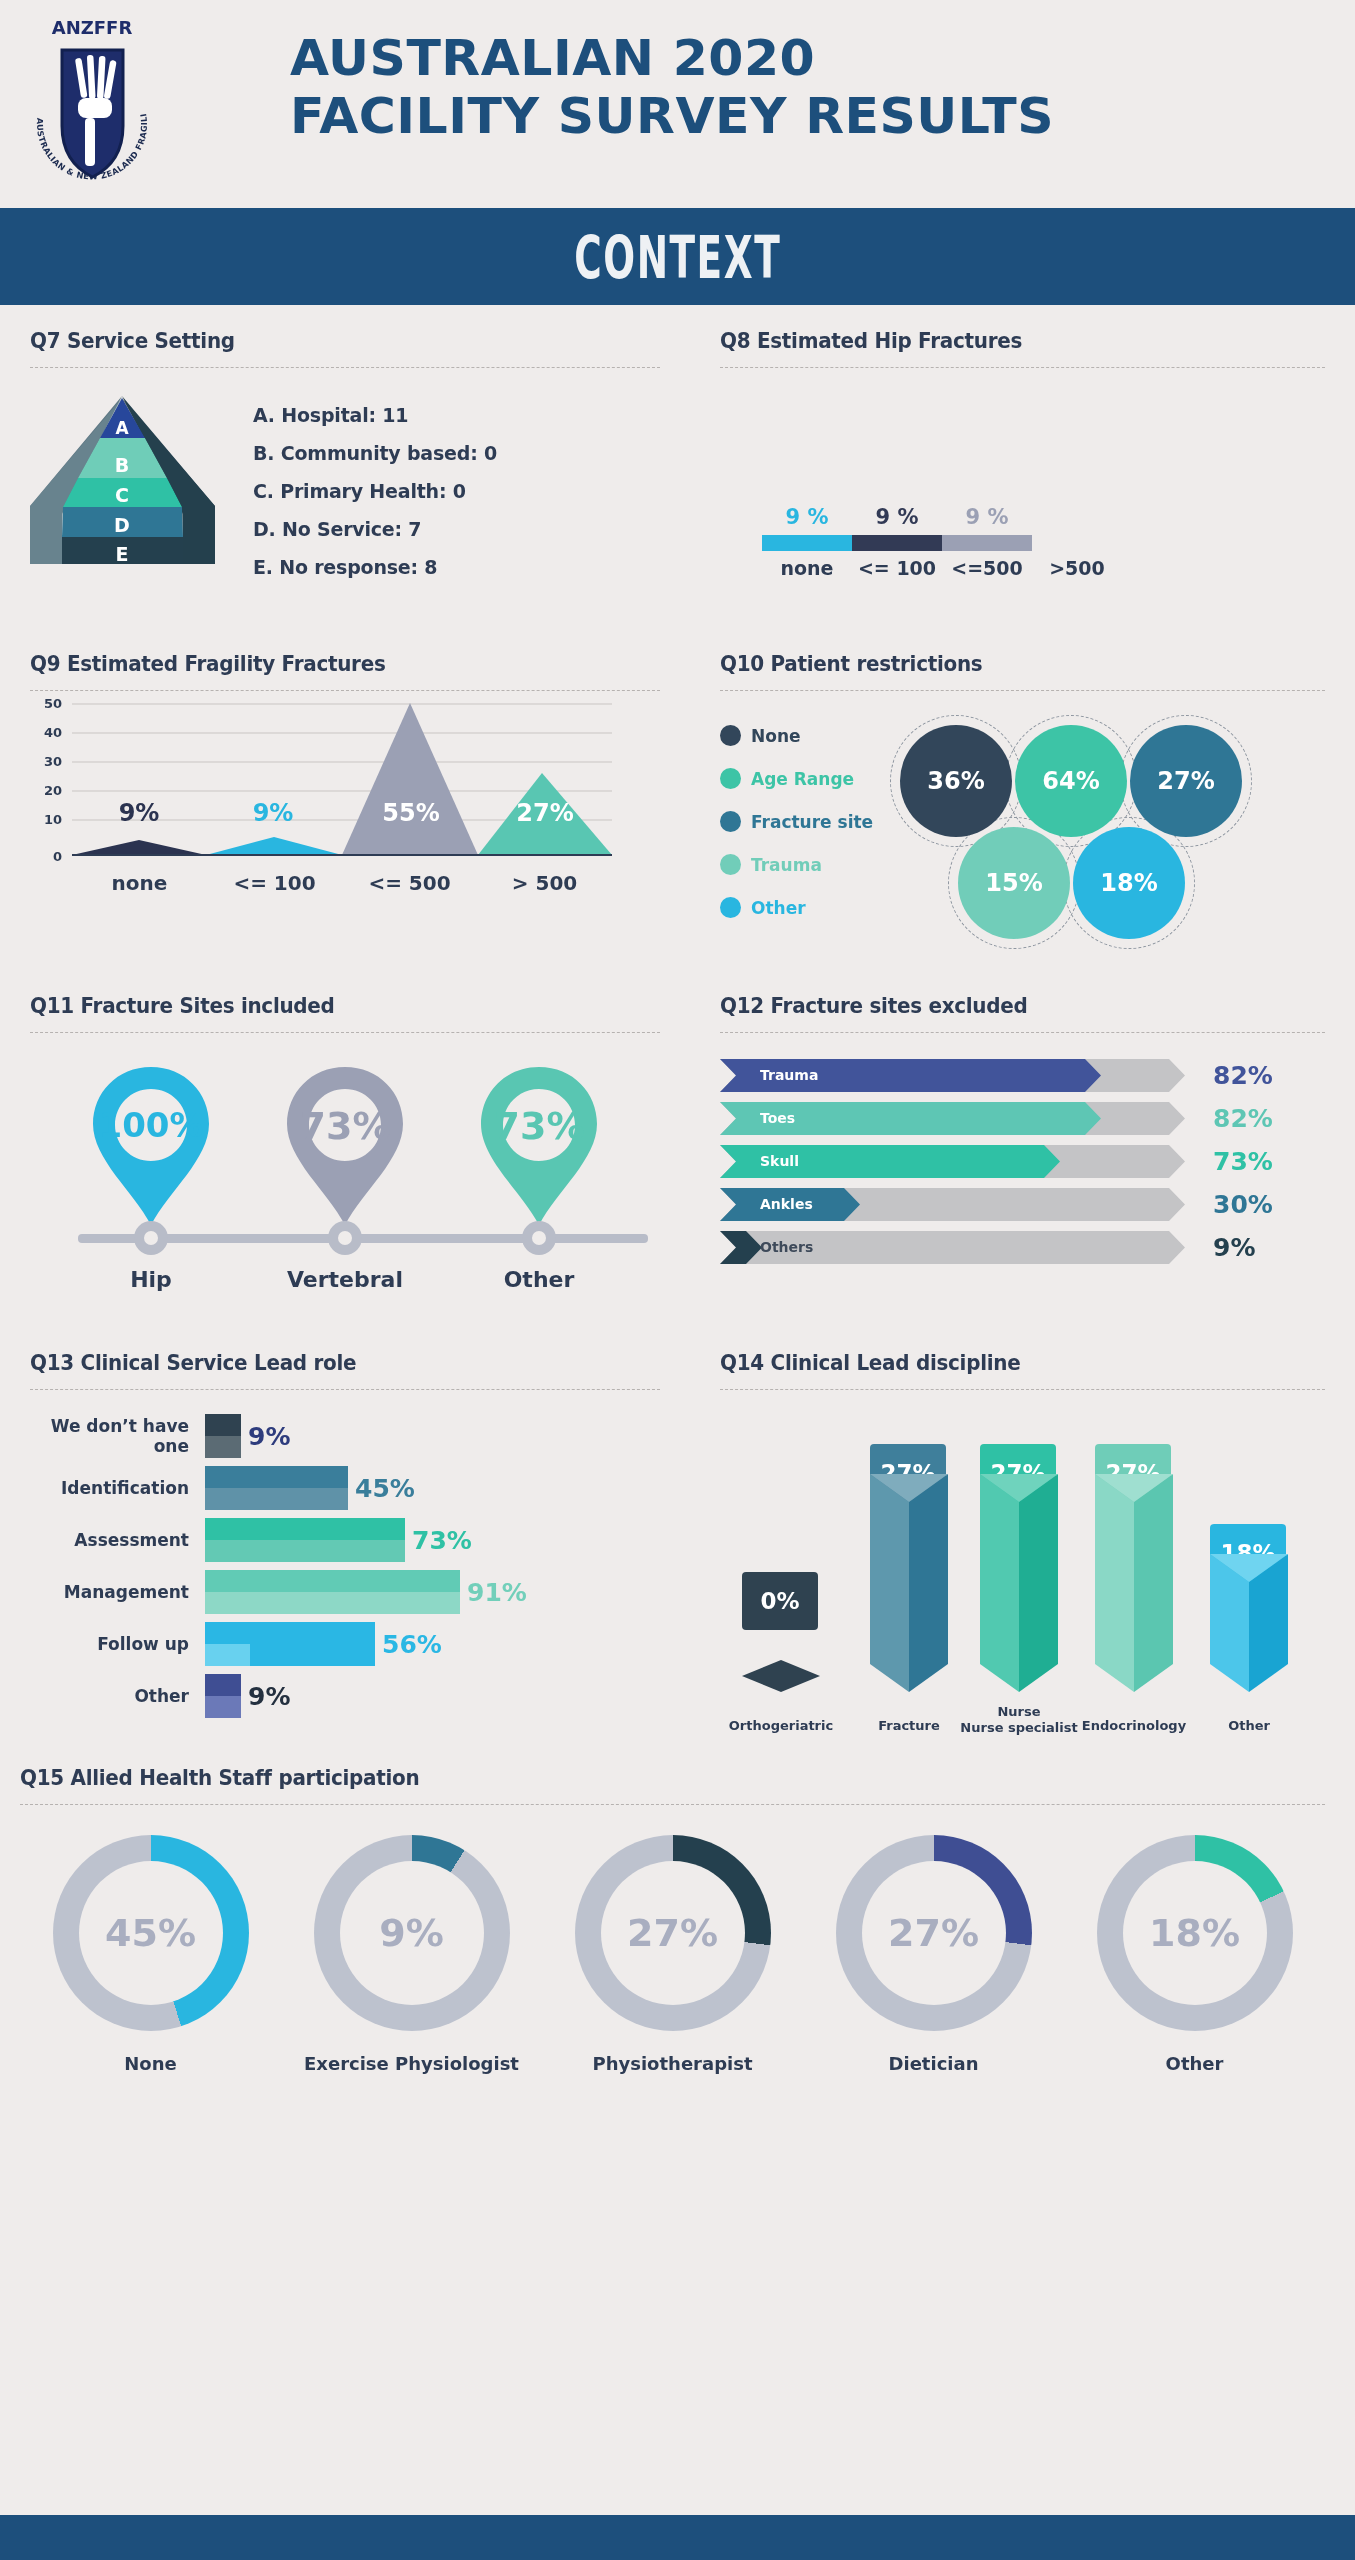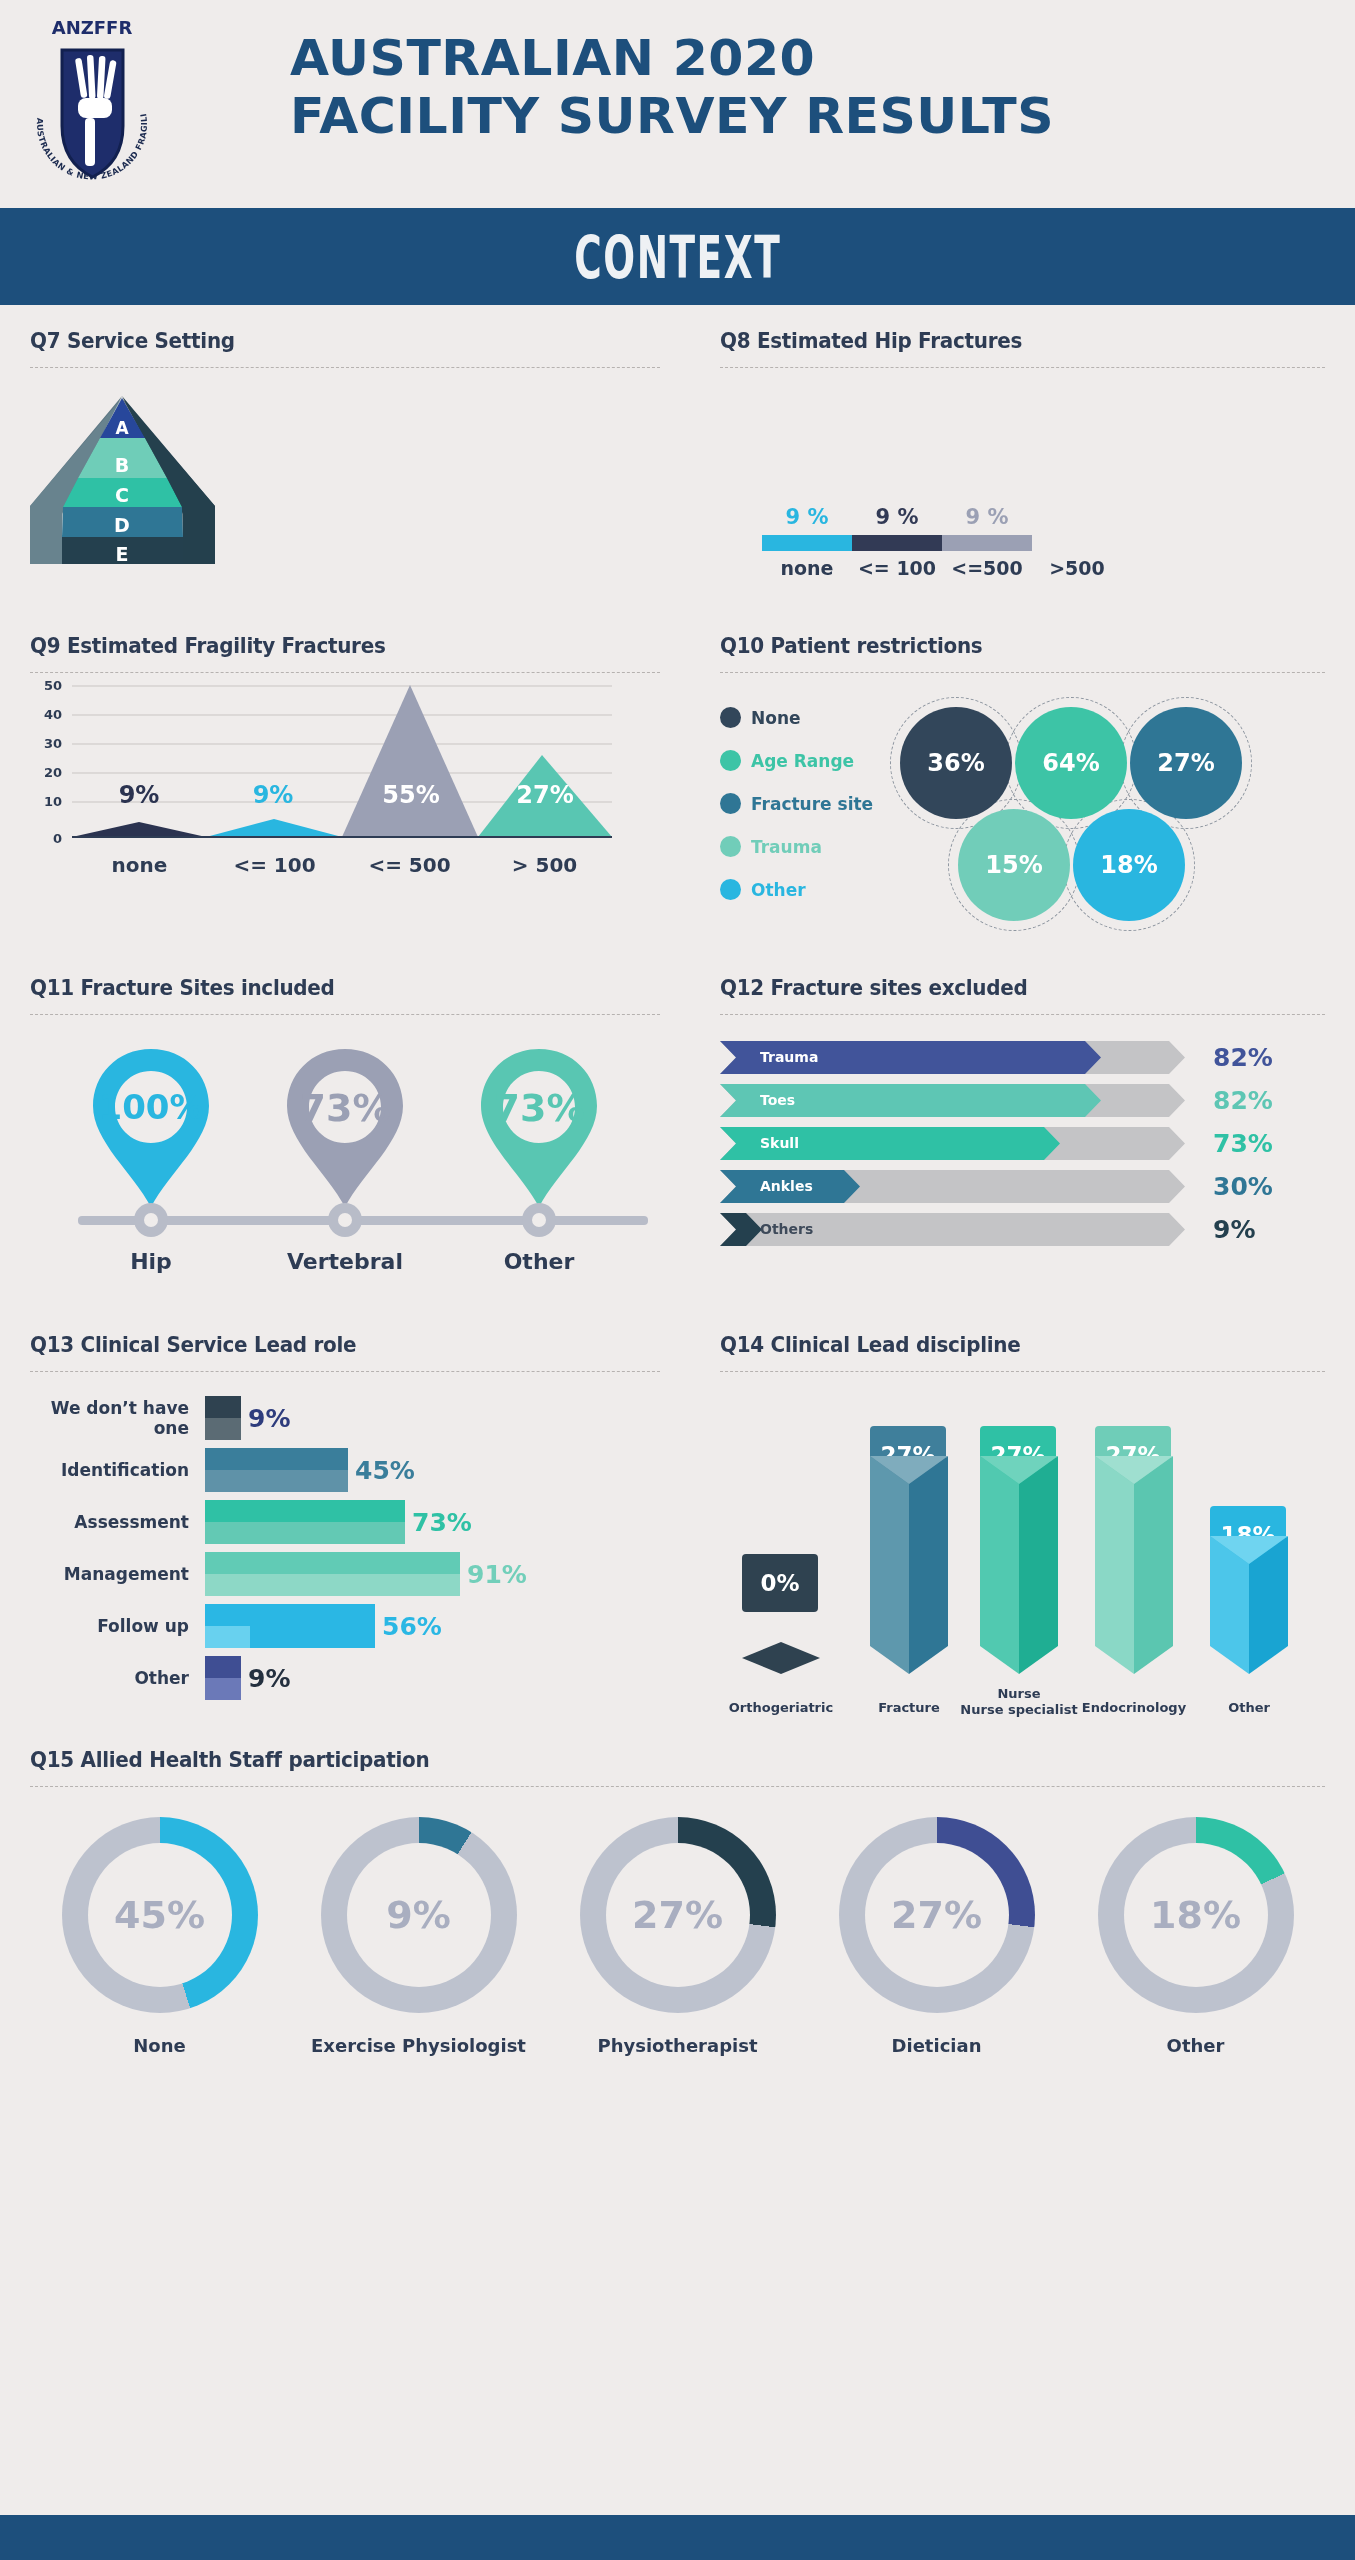--- a/index.html
+++ b/index.html
@@ -130,21 +130,21 @@
                 color:#fff; font-family:"DejaVu Sans", sans-serif;
                 font-weight:bold; font-size:23px; }
   .q14-bubble:after { content:""; position:absolute; bottom:-12px; left:50%;
                       transform:translateX(-50%); width:0; height:0;
                       border-left:11px solid transparent; border-right:11px solid transparent; }
   .q14-xlab { position:absolute; bottom:0; width:130px; text-align:center;
               font-family:"DejaVu Sans", sans-serif; font-weight:bold;
               font-size:13px; color:#2e3c54; line-height:1.25; }
 
   
-  .q15-panel { padding:24px 30px 0 30px; }
+  .q15-panel { padding:24px 30px 0 20px; }
   .q15-body { margin-top:30px; display:flex; justify-content:space-around; }
   .q15-item { display:flex; flex-direction:column; align-items:center; width:250px; }
   .donut { width:196px; height:196px; border-radius:50%; position:relative; }
   .donut .hole { position:absolute; left:26px; top:26px; width:144px; height:144px;
                  border-radius:50%; background:#efeceb;
                  display:flex; align-items:center; justify-content:center; }
   .donut .hole span { font-family:"DejaVu Sans", sans-serif; font-weight:bold;
                       font-size:38px; color:#a9aec0; }
   .q15-lab { margin-top:22px; font-family:"DejaVu Sans", sans-serif;
              font-weight:bold; font-size:18px; color:#2e3c54; }
@@ -210,20 +210,27 @@
           <polygon points="92,4 70,44 48,84 33,113 32,143 32,170 0,170 0,112" fill="#6f8d98" opacity="0.55"></polygon>
           <polygon points="92,4 115,44 137,84 152,113 153,143 153,170 185,170 185,112" fill="#24404e" opacity="0.75"></polygon>
           <text x="92" y="40" text-anchor="middle" fill="#fff" font-family="DejaVu Sans, sans-serif" font-size="17" font-weight="bold">A</text>
           <text x="92" y="78" text-anchor="middle" fill="#fff" font-family="DejaVu Sans, sans-serif" font-size="19" font-weight="bold">B</text>
           <text x="92" y="108" text-anchor="middle" fill="#fff" font-family="DejaVu Sans, sans-serif" font-size="19" font-weight="bold">C</text>
           <text x="92" y="138" text-anchor="middle" fill="#fff" font-family="DejaVu Sans, sans-serif" font-size="19" font-weight="bold">D</text>
           <text x="92" y="167" text-anchor="middle" fill="#fff" font-family="DejaVu Sans, sans-serif" font-size="19" font-weight="bold">E</text>
         </svg>
       </div>
 
+      <div class="q7-list">
+        <div class="q7-item">A. Hospital: 11</div>
+        <div class="q7-item">B. Community based: 0</div>
+        <div class="q7-item">C. Primary Health: 0</div>
+        <div class="q7-item">D. No Service: 7</div>
+        <div class="q7-item">E. No response: 8</div>
+      </div>
     </div>
   </div>
 
   <div class="panel right">
     <div class="q-title">Q8 Estimated Hip Fractures</div>
     <div class="q-rule"></div>
 
     <div class="q8-wrap">
       <div class="q8-cols">
         <div class="q8-col">

